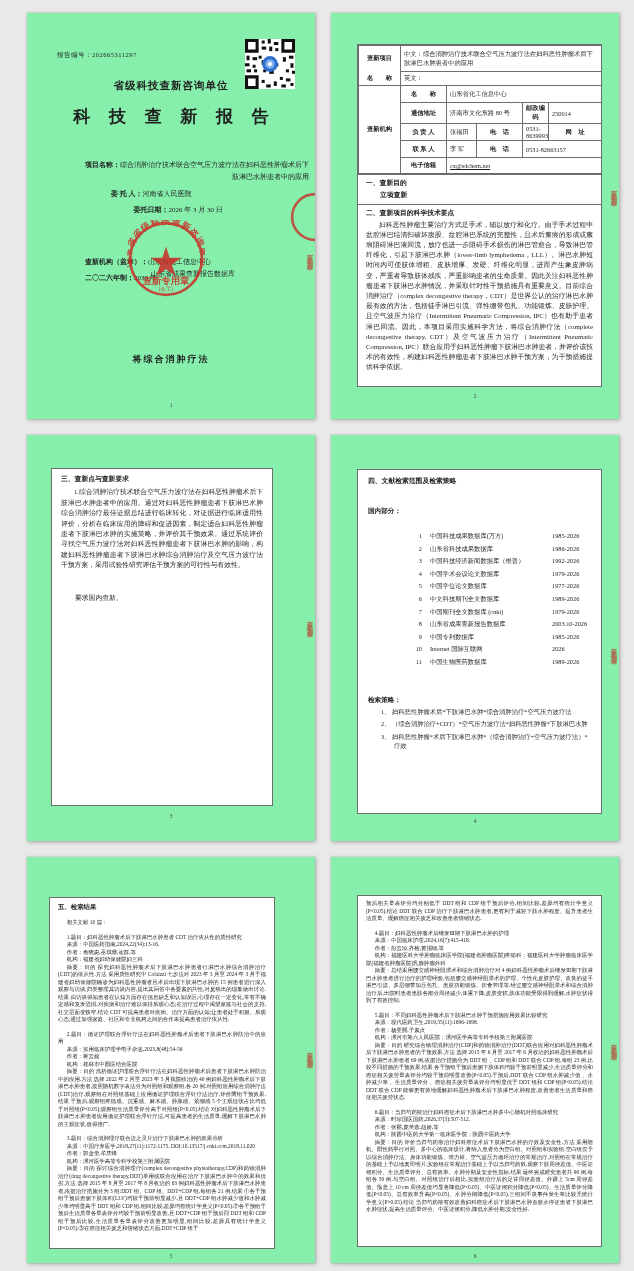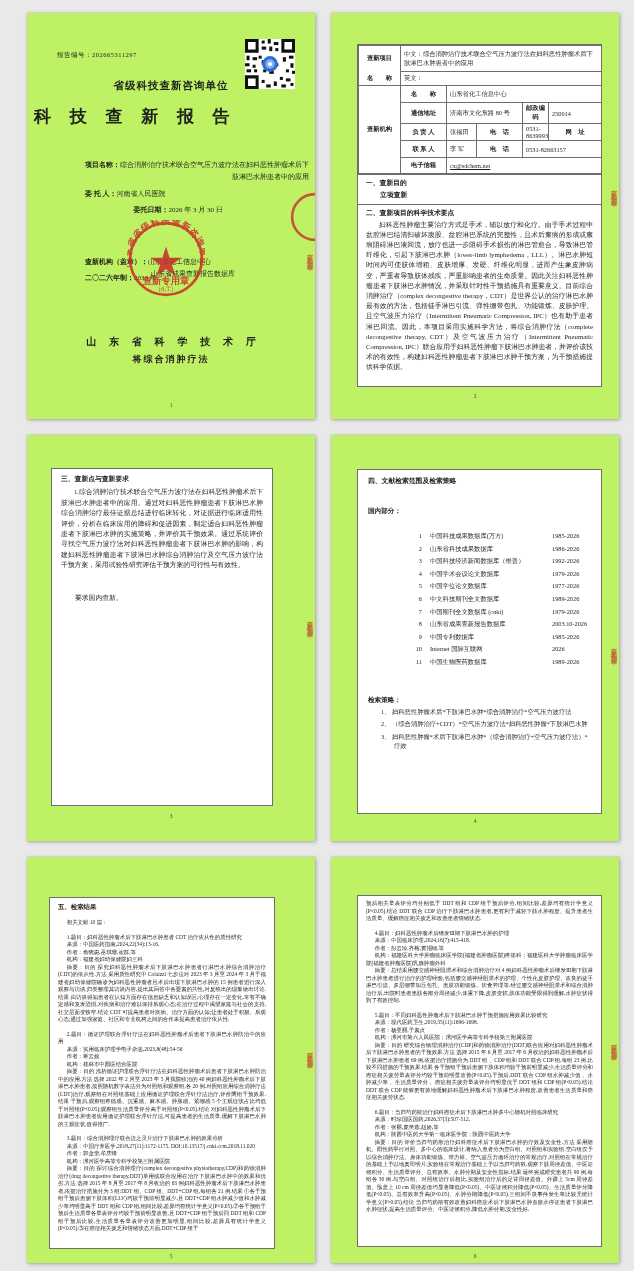--- a/index.html
+++ b/index.html
@@ -3,36 +3,36 @@
 <meta charset="utf-8">
 <style>
   html,body{margin:0;padding:0;}
   body{
     width:634px;height:1271px;background:#e9e9e9;overflow:hidden;
     font-family:"Liberation Serif","DejaVu Serif",serif;color:#1f1f1f;
     -webkit-font-smoothing:antialiased;
   }
   .canvas{position:relative;width:634px;height:1271px;}
   .page{
-    position:absolute;width:288px;height:406px;background:#bef264;
+    position:absolute;width:288px;height:406px;background:#86efac;
     box-shadow:1px 1px 4px rgba(0,0,0,.28), 0 0 0 1px rgba(0,0,0,.04);
     overflow:hidden;
   }
   .p1{left:27px;top:13px;} .p2{left:331px;top:13px;}
   .p3{left:27px;top:435px;} .p4{left:331px;top:435px;}
   .p5{left:27px;top:857px;} .p6{left:331px;top:857px;}
 
   .pagenum{position:absolute;left:0;right:0;text-align:center;font-size:5.5px;color:#444;}
 
   
   .report-no{position:absolute;left:30px;top:38px;font-size:6.5px;letter-spacing:.5px;}
   .qr{position:absolute;right:20px;top:26px;width:50px;height:50px;}
   .unit-type{position:absolute;left:0;right:0;top:66px;text-align:center;font-size:10.5px;font-weight:bold;
     font-family:"Liberation Sans","DejaVu Sans",sans-serif;letter-spacing:1px;}
-  .cover-title{position:absolute;left:0;right:0;top:92px;font-size:17px;font-weight:bold;
+  .cover-title{position:absolute;left:0;right:0;top:92px;text-align:center;font-size:17px;font-weight:bold;
     font-family:"Liberation Sans","DejaVu Sans",sans-serif;letter-spacing:7px;text-indent:7px;}
   .cover-field{position:absolute;left:58px;width:186px;font-size:7px;line-height:12px;}
   .cover-field b{font-weight:bold;}
   .hang5{padding-left:38px;text-indent:-38px;text-align:right;}
   .agency-l2{padding-left:66px;}
   .issuer{position:absolute;left:0;right:0;top:322px;text-align:center;font-size:10px;font-weight:bold;
     font-family:"Liberation Sans","DejaVu Sans",sans-serif;letter-spacing:5px;text-indent:5px;}
   .made{position:absolute;left:0;right:0;top:340px;text-align:center;font-size:9px;font-weight:bold;
     font-family:"Liberation Sans","DejaVu Sans",sans-serif;letter-spacing:2px;}
   .seal{position:absolute;left:100px;top:207px;width:78px;height:78px;opacity:.88;}
@@ -139,21 +139,21 @@
       <circle cx="16.5" cy="16.5" r="5.2" fill="#2f6fd0"></circle>
       <circle cx="16.5" cy="16.5" r="3.1" fill="#7fb2ee"></circle>
       <circle cx="16.5" cy="16.5" r="1.4" fill="#fff"></circle>
     </svg>
 
     <div class="unit-type">省级科技查新咨询单位</div>
     <div class="cover-title">科 技 查 新 报 告</div>
 
     <div class="cover-field hang5" style="top:146px;"><b>项目名称：</b><span>综合消肿治疗技术联合空气压力波疗法在妇科恶性肿瘤术后下肢淋巴水肿患者中的应用</span></div>
 
-    <div class="cover-field" style="top:175px;"><b>委 托 人：</b><span>河南省人民医院</span></div>
+    <div class="cover-field" style="top:175px;margin-left:26px;"><b>委 托 人：</b><span>河南省人民医院</span></div>
 
     <div class="cover-field" style="top:191px;text-align:center;"><b>委托日期：</b><span>2026 年 3 月 30 日</span></div>
 
     <div class="cover-field" style="top:243px;"><b>查新机构（盖章）：</b><span>山东省化工信息中心</span>
       <div class="agency-l2">山东省成果查新报告数据库</div>
     </div>
 
     <div class="cover-field" style="top:259px;"><b>二〇二六年制：</b><span>2030 年</span></div>
 
     <svg class="seal" viewBox="0 0 100 100" aria-hidden="true">
@@ -167,21 +167,20 @@
       </text>
       <text x="50" y="82" text-anchor="middle" class="seal-txt" font-size="12" font-weight="bold">查新专用章</text>
       <text x="50" y="91" text-anchor="middle" class="seal-txt" font-size="7">(化工)</text>
     </svg>
 
     <svg class="edge-seal-arc" viewBox="0 0 100 100" aria-hidden="true">
       <circle cx="50" cy="50" r="44" class="seal-red" stroke-width="5"></circle>
     </svg>
     <div class="edge-frag" style="top:236px;height:60px;">查新专用章</div>
 
-    <div class="issuer">山 东 省 科 学 技 术 厅</div>
     <div class="made">将综合消肿疗法</div>
     <div class="pagenum" style="bottom:11px;">1</div>
   </div>
 
   <div class="page p2">
     <div class="box b2">
       <table class="meta">
         <colgroup>
             <col style="width:42px">
             <col style="width:46px">

